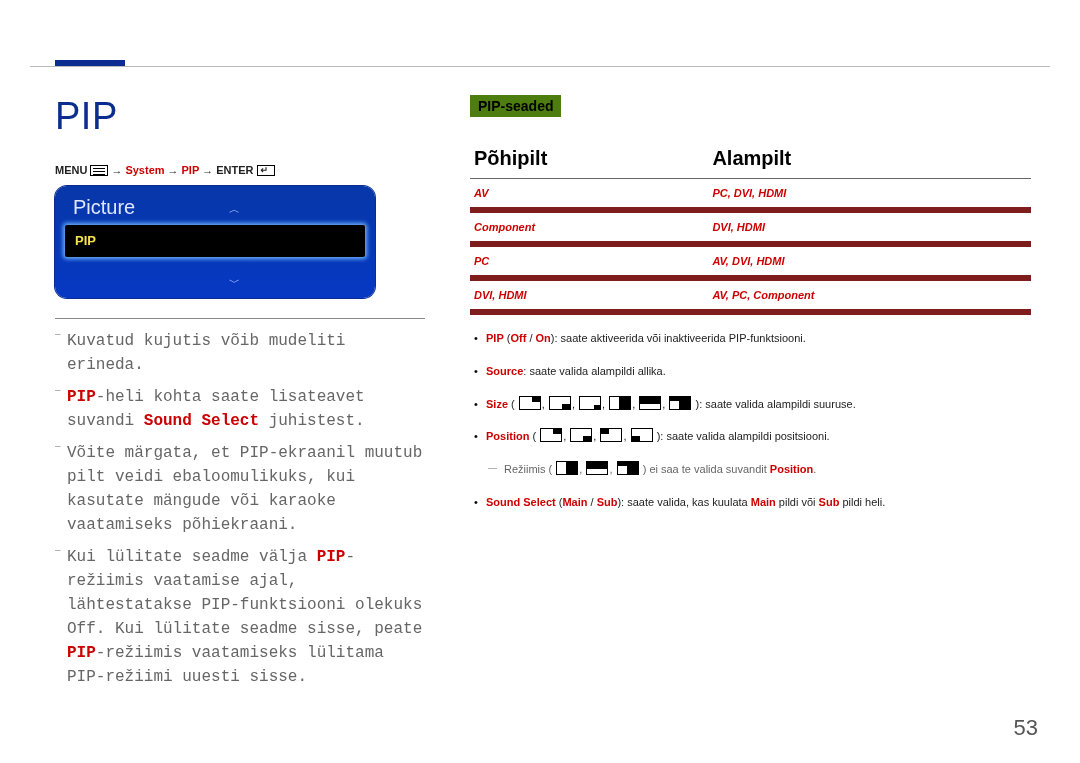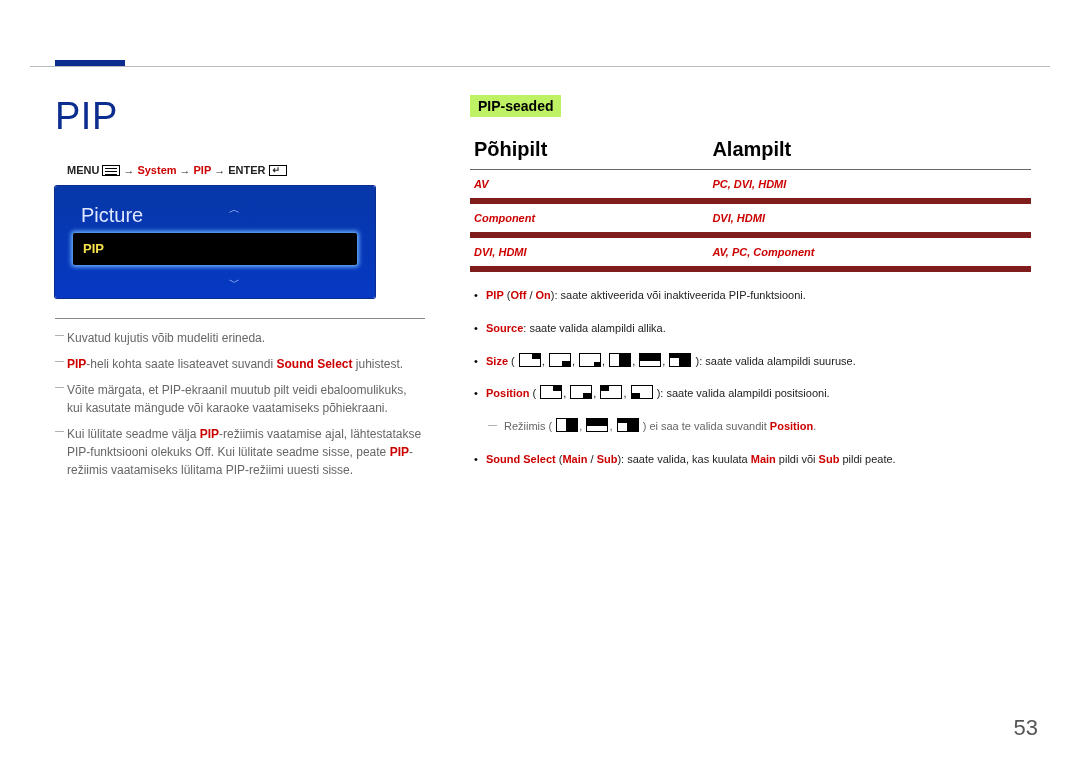--- a/index.html
+++ b/index.html
@@ -49,21 +49,20 @@
     margin-bottom: 26px;
     letter-spacing: 0.5px;
   }
   .menu-path {
     font-size: 11px;
     font-weight: bold;
     margin-bottom: 10px;
     display: flex;
     align-items: center;
     gap: 3px;
-    margin-left: 12px;
   }
   .menu-path .red { color: #c00; font-weight: bold; }
   .arrow { font-size: 11px; }
   .icon-box {
     display: inline-block;
     width: 18px; height: 11px;
     border: 1px solid #000;
     position: relative;
     vertical-align: -1px;
   }
@@ -75,24 +74,24 @@
     box-shadow: 0 3px 0 #000, 0 6px 0 #000;
   }
   .enter-icon::before {
     content:"↵";
     position:absolute;
     font-size:9px;
     left:3px; top:-1px;
   }
   .osd-box {
     background: linear-gradient(#0737a8,#0638c4);
-    border-radius: 2px;
+    border-radius: 12px;
     width: 320px;
     height: 112px;
-    padding: 8px;
+    padding: 0;
     box-shadow: 0 0 0 1px #0a2d8f;
     position: relative;
   }
   .osd-title {
     color: #dfe7ff;
     font-size: 20px;
     font-weight: 300;
     padding: 10px 18px 4px 18px;
   }
   .osd-row {
@@ -114,45 +113,46 @@
   .osd-caret {
     position: absolute;
     right: 135px;
     color: #bcd0ff;
     font-size: 11px;
   }
   .caret-up { top: 16px; }
   .caret-down { bottom: 8px; }
   hr.note-sep { border:none; border-top:1px solid #888; margin: 20px 0 10px 0; }
   .note {
-    font-size: 12px;
+    font-size: 16px;
     color: #666;
     line-height: 1.5;
     margin-bottom: 8px;
     padding-left: 12px;
     position: relative;
+    font-family: Liberation Mono, monospace;
   }
   .note::before {
     content: "―";
     position: absolute;
     left: 0;
     top: 0;
     color: #888;
     font-size: 9px;
   }
   .note .red { color: #c00; font-weight: bold; }
 
   .section-heading {
-    background: #bef264;
+    background: #4d7c0f;
     color: #000;
     font-weight: bold;
     font-size: 14px;
     padding: 3px 8px;
     display: inline-block;
-    margin-bottom: 15px;
+    margin-bottom: 24px;
   }
   .section-intro {
     font-size: 11px;
     color: #222;
     margin-bottom: 18px;
   }
   table.pip-table {
     width: 100%;
     border-collapse: collapse;
     font-size: 11px;
@@ -286,20 +286,24 @@
       <tbody>
         <tr>
             <td><span class="red">AV</span></td>
             <td><span class="red">PC, DVI, HDMI</span></td>
           </tr>
         <tr>
             <td><span class="red">Component</span></td>
             <td><span class="red">DVI, HDMI</span></td>
           </tr>
         <tr>
+            <td><span class="red">PC</span></td>
+            <td><span class="red">AV, DVI, HDMI</span></td>
+          </tr>
+        <tr>
             <td><span class="red">DVI, HDMI</span></td>
             <td><span class="red">AV, PC, Component</span></td>
           </tr>
       </tbody>
     </table>
 
     <ul class="bullet-list">
       <li class="bullet">
         <span class="red">PIP</span><span> (</span><span class="red">Off</span><span> / </span><span class="red">On</span><span>): saate aktiveerida või inaktiveerida PIP-funktsiooni.</span>
       </li>
@@ -325,19 +329,19 @@
         <span>): saate valida alampildi positsiooni.</span>
       </li>
       <li class="dash">
         <span>Režiimis (</span>
         <span class="size-icon"><span class="sub sub-half-r"></span></span>,
         <span class="size-icon"><span class="sub sub-half-t"></span></span>,
         <span class="size-icon"><span class="sub sub-half-r"></span><span class="sub sub-half-t" style="height:4px"></span></span>
         <span>) ei saa te valida suvandit </span><span class="red">Position</span><span>.</span>
       </li>
       <li class="bullet">
-        <span class="red">Sound Select</span><span> (</span><span class="red">Main</span><span> / </span><span class="red">Sub</span><span>): saate valida, kas kuulata </span><span class="red">Main</span><span> pildi või </span><span class="red">Sub</span><span> pildi peate.</span>
+        <span class="red">Sound Select</span><span> (</span><span class="red">Main</span><span> / </span><span class="red">Sub</span><span>): saate valida, kas kuulata </span><span class="red">Main</span><span> pildi või </span><span class="red">Sub</span><span> pildi heli.</span>
       </li>
     </ul>
   </div>
 </div>
 
 <div class="page-num">53</div>
 
 </body></html>

